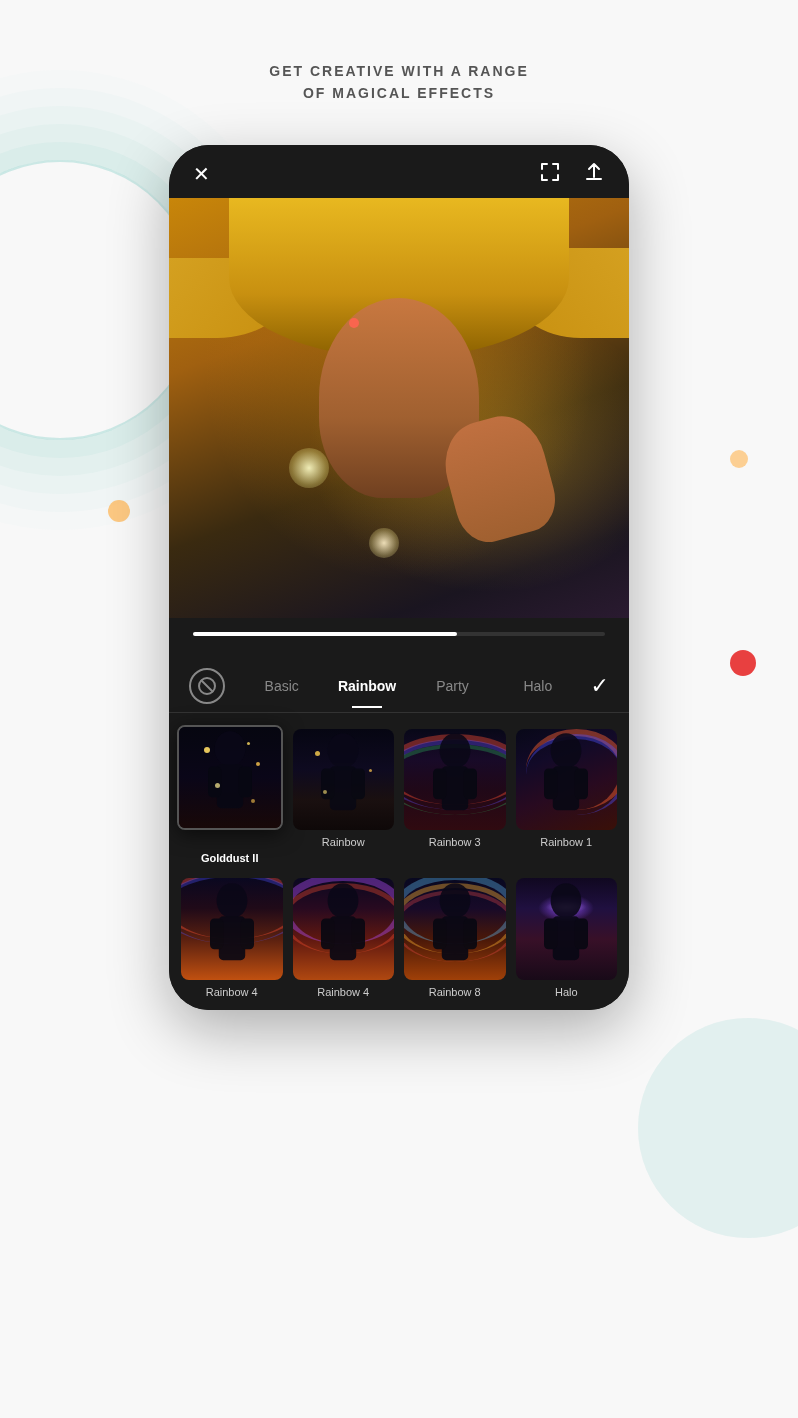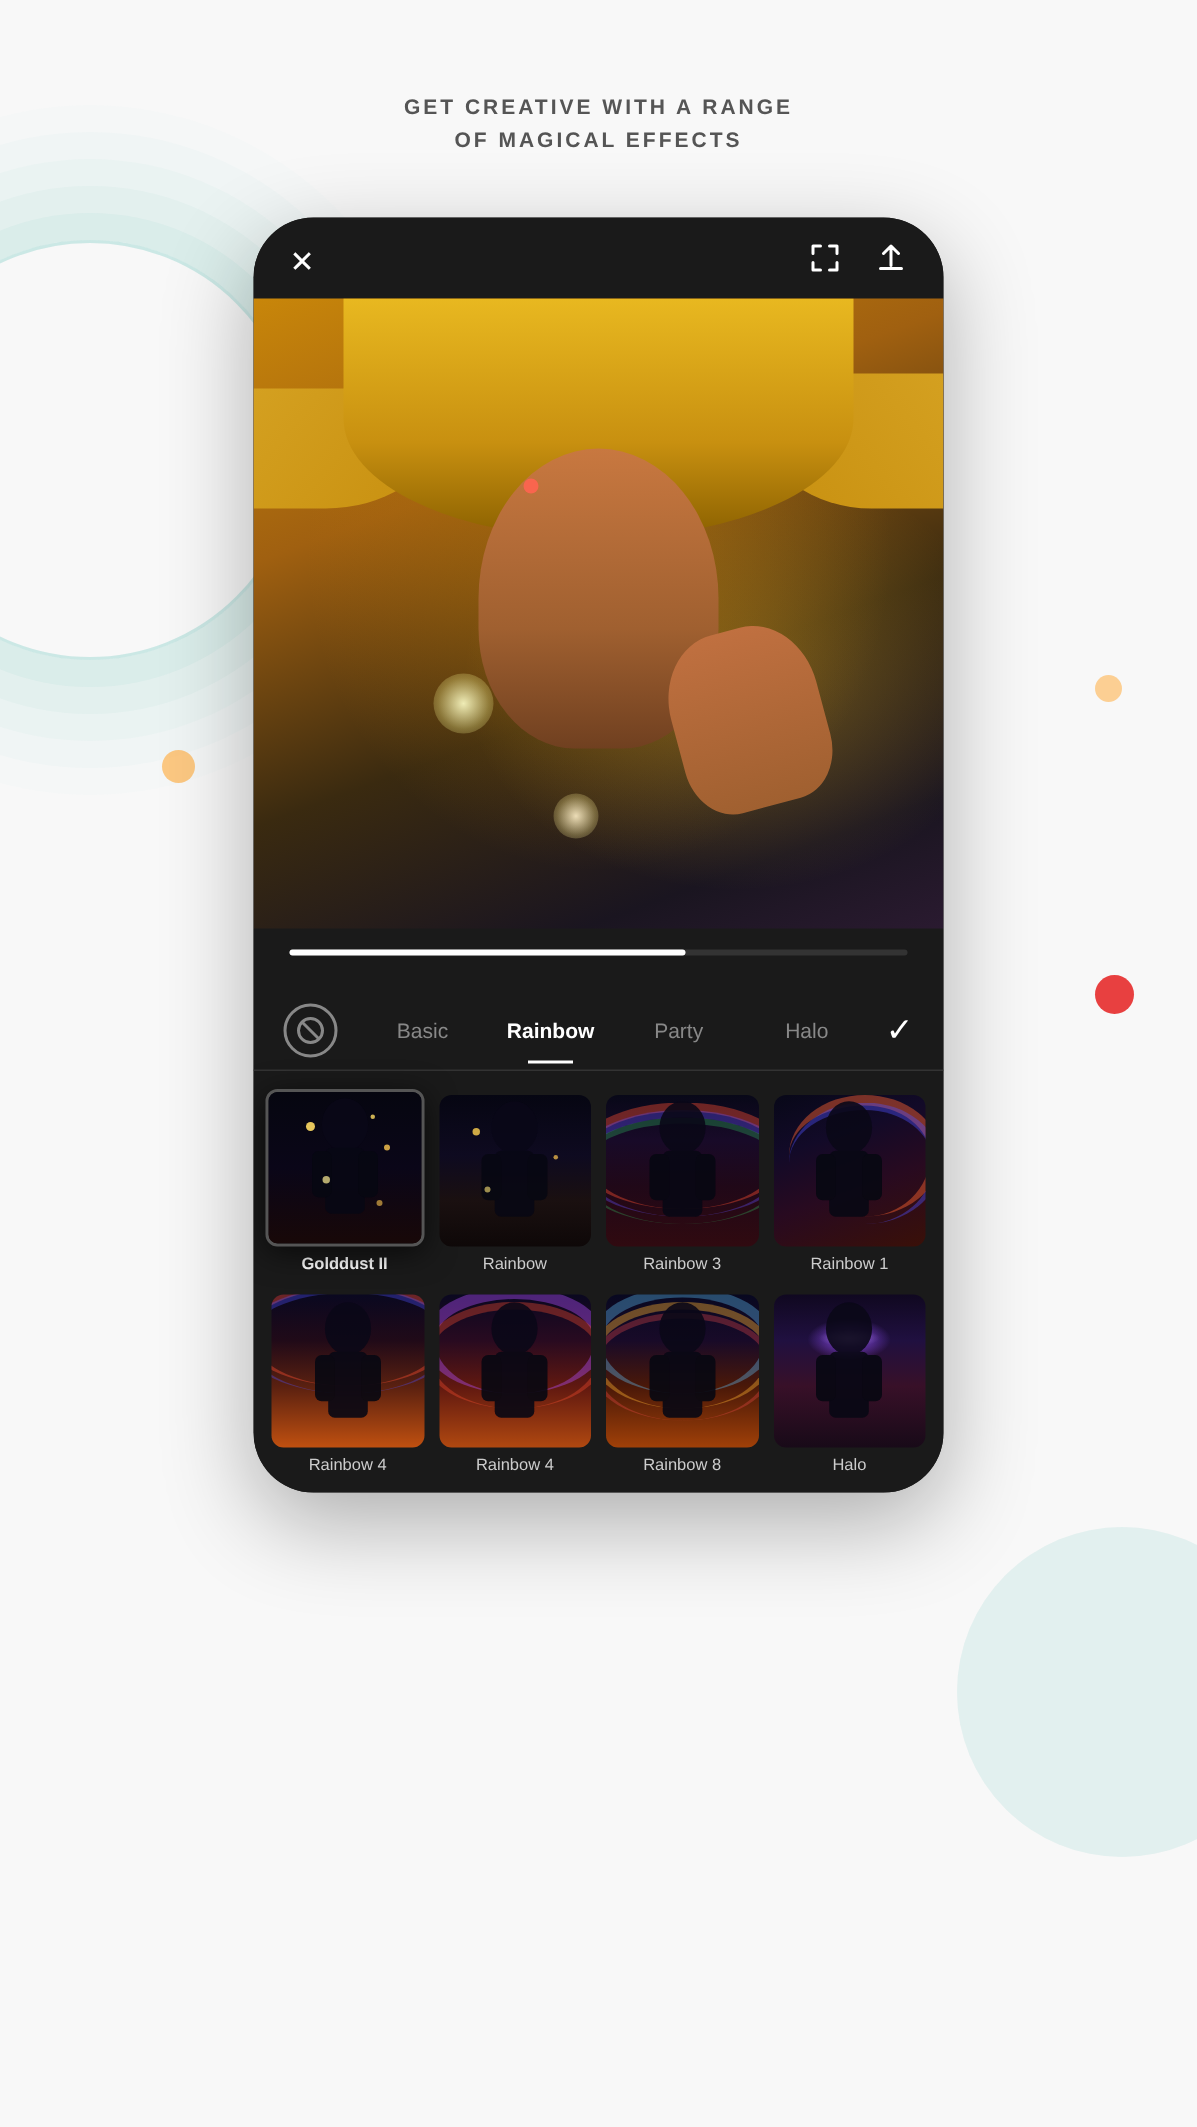--- a/index.html
+++ b/index.html
@@ -352,20 +352,21 @@
       border: 3px solid #fff;
     }
     .effect-label {
       color: #ccc;
       font-size: 11px;
       text-align: center;
     }
     .effect-label.selected-label {
       color: #fff;
       font-weight: 600;
+      margin-top: 16px;
     }
 
     
     .golddust2-card {
       position: relative;
       margin-left: -4px;
       margin-top: -4px;
     }
     .golddust2-card .effect-thumb {
       background: #0a0a18;

